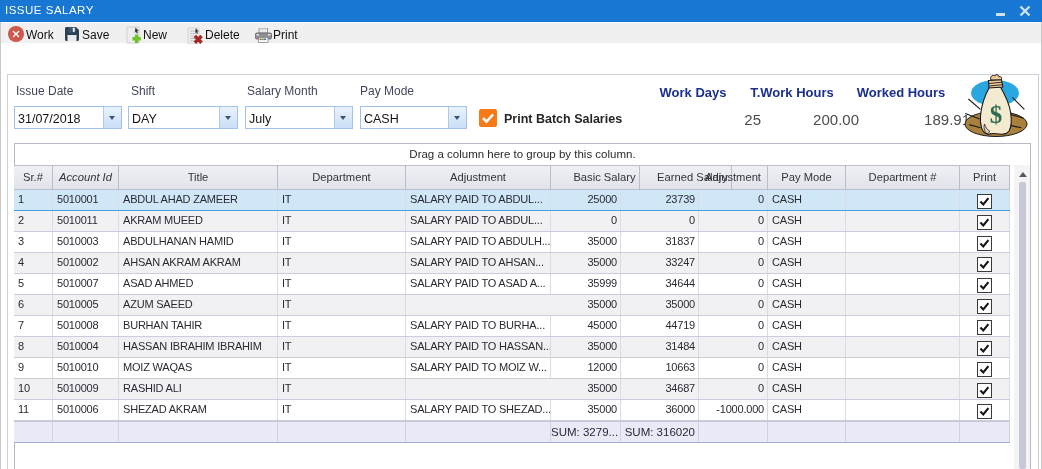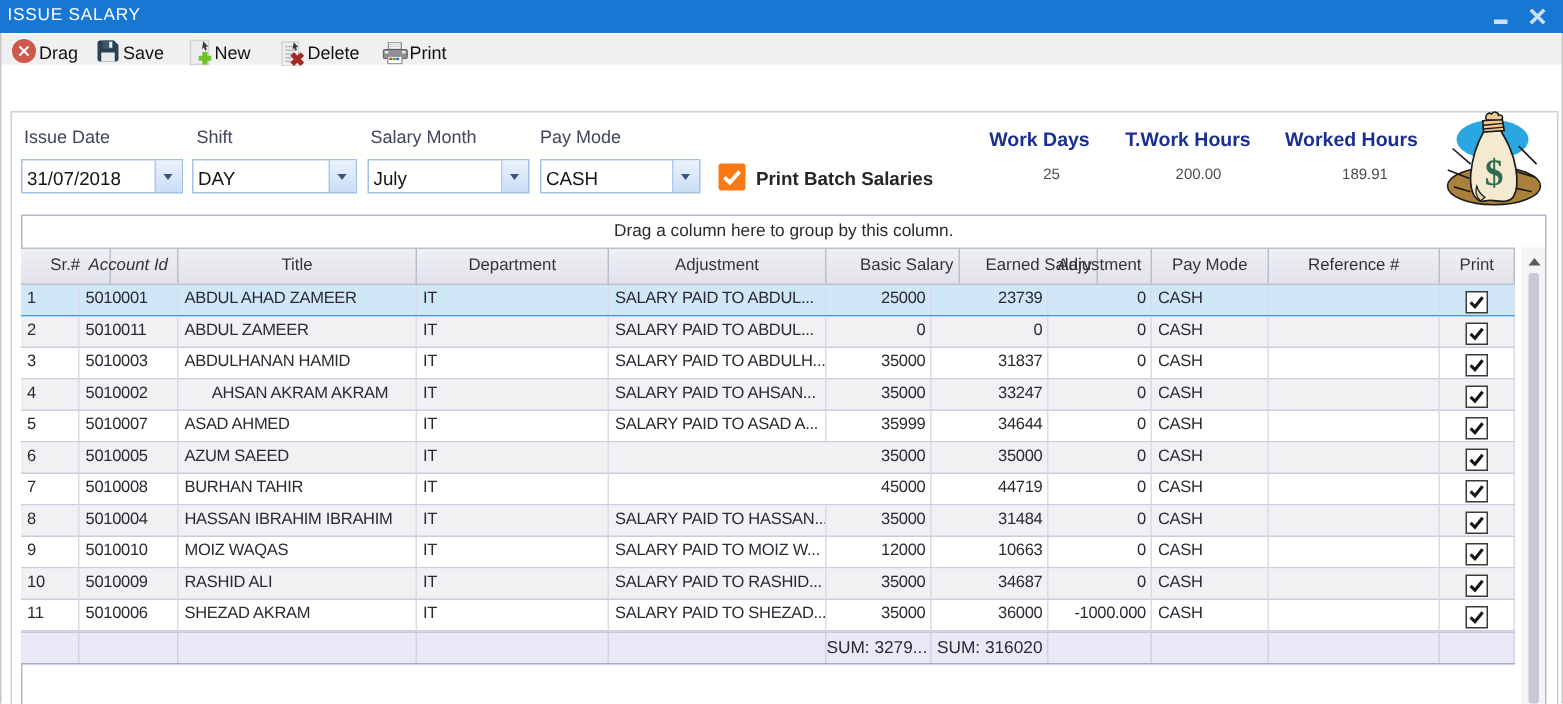--- a/index.html
+++ b/index.html
@@ -17,21 +17,21 @@
 
 #panel { position:absolute; left:7px; top:74px; width:1032px; height:400px; border:1px solid #ccd0da; background:#fff; }
 .lbl { position:absolute; font-size:12px; color:#41465a; top:84px; }
 .dd { position:absolute; top:106px; height:23px; border:1px solid #a3c2e8; background:#fff; }
 .dd .txt { position:absolute; left:3px; top:5px; font-size:12.5px; color:#141414; }
 .dd .btn { position:absolute; right:0; top:0; width:18px; height:21px; background:linear-gradient(#eaf2fc,#cadef6); border-left:1px solid #aecaec; }
 .dd .btn:after { content:""; position:absolute; left:5px; top:9px; border-left:3.5px solid transparent; border-right:3.5px solid transparent; border-top:4px solid #37547c; }
 #pbs-check { position:absolute; left:479px; top:109px; width:18px; height:18px; background:#f87a17; border-radius:2px; }
 #pbs-label { position:absolute; left:504px; top:112px; font-size:12.5px; font-weight:bold; color:#262626; }
 .stat-l { position:absolute; top:85px; font-size:13px; font-weight:bold; color:#1b2f8e; width:120px; text-align:center; }
-.stat-v { position:absolute; top:111px; font-size:10px; color:#4c4c4c; width:120px; text-align:center; }
+.stat-v { position:absolute; top:111px; font-size:15px; color:#4c4c4c; width:120px; text-align:right; }
 
 #grid { position:absolute; left:14px; top:143px; width:1017px; height:331px; border:1px solid #b6bac8; background:#fff; }
 #gtext { position:absolute; left:14px; top:148px; width:1017px; text-align:center; font-size:11.5px; color:#2a2a2a; }
 #header { position:absolute; left:14px; top:165px; width:996px; height:25px; background:linear-gradient(#eff0f4,#e1e3ea); border-top:1px solid #b9bdce; border-bottom:1px solid #b9bdce; }
 .hcell { position:absolute; top:0; height:23px; border-right:1px solid #b9bdce; text-align:center; font-size:11.2px; color:#33333b; line-height:23px; overflow:hidden; white-space:nowrap; }
 .row { position:absolute; left:14px; width:996px; height:21px; background:#fff; border-bottom:1px solid #cbccdc; }
 .row.alt { background:#f1f0f3; }
 .row.sel { background:#d0e7f8; border-bottom:1px solid #3f9fdf; box-shadow:0 1px 0 #57aae2; }
 .cell { position:absolute; top:0; height:20px; border-right:1px solid #dadbe7; font-size:11px; color:#2b2a33; line-height:19px; letter-spacing:-0.2px; padding-left:4px; overflow:hidden; white-space:nowrap; }
 .cell.r { text-align:right; padding-right:3px; padding-left:0; }
@@ -58,21 +58,21 @@
         <path d="M2.5 2.5 L11.5 11.5 M11.5 2.5 L2.5 11.5" stroke="#cde0f2" stroke-width="2.4"></path>
       </svg>
     </div>
   </div>
 
 <div id="toolbar">
   <svg class="abs" style="left:8px;top:3px" width="16" height="16" viewBox="0 0 16 16">
       <circle cx="8" cy="8" r="8" fill="#cd584c"></circle>
       <path d="M5 5 L11 11 M11 5 L5 11" stroke="#fff" stroke-width="1.4"></path>
     </svg>
-  <div class="tbtxt" style="left:26px;">Drag</div>
+  <div class="tbtxt" style="left:26px;">Work</div>
   <svg class="abs" style="left:64px;top:3px" width="16" height="16" viewBox="0 0 16 16">
       <path d="M1 2.5 C1 1.7 1.7 1 2.5 1 L12 1 L15 4 L15 13.5 C15 14.3 14.3 15 13.5 15 L2.5 15 C1.7 15 1 14.3 1 13.5 Z" fill="#2b4152"></path>
       <rect x="4.5" y="1" width="7" height="5.5" fill="#3e586b"></rect>
       <rect x="8.8" y="1.8" width="2" height="4" fill="#f2f2f2"></rect>
       <rect x="3.5" y="9" width="9" height="6" fill="#e8eaec"></rect>
     </svg>
   <div class="tbtxt" style="left:82px;">Save</div>
   <svg class="abs" style="left:126px;top:3px" width="18" height="18" viewBox="0 0 18 18">
       <path d="M1 1 L13 1 L13 17 L1 17 Z" fill="#ededee" stroke="#d2d2d4" stroke-width="1"></path>
       <path d="M9.5 1.5 L12.8 5 L11 5.2 L12 7 L10.8 7.6 L9.8 5.6 L8.6 7 Z" fill="#3a3a3a"></path>
@@ -144,51 +144,51 @@
   <path d="M31 60 C28 57 27.5 53 28.5 50 C29.5 53.5 31.5 56 34 57.5 Z" fill="#e2d4ae" stroke="#1a1a1a" stroke-width="0.8"></path>
   <path d="M32.5 6.5 L45.5 5.5 L46.8 13 L33 14 Z" fill="#f2c894" stroke="#1a1a1a" stroke-width="1.1"></path>
   <path d="M33 9.5 L46 8.2 M33.3 12 L46.5 10.7" stroke="#1a1a1a" stroke-width="0.9"></path>
   <path d="M35 6 C33.5 2.5 36.5 0.5 38.5 2 C39.5 0 43 0.5 43 2.8 C45.5 2 46.5 4.5 44.8 5.8 Z" fill="#f2c894" stroke="#1a1a1a" stroke-width="1"></path>
   <text x="40" y="49" font-size="25" font-weight="bold" fill="#2e6b52" text-anchor="middle" font-family="Liberation Serif">$</text>
 </svg>
 
 <div id="grid"></div>
 <div id="gtext">Drag a column here to group by this column.</div>
 <div id="header">
-    <div class="hcell" style="left:0px;width:60px;">Sr.#</div>
+    <div class="hcell" style="left:0px;width:39px;">Sr.#</div>
     <div class="hcell" style="left:39px;width:66px;font-style:italic;">Account Id</div>
     <div class="hcell" style="left:264px;width:128px;">Department</div>
     <div class="hcell" style="left:105px;width:159px;">Title</div>
     <div class="hcell" style="left:392px;width:145px;">Adjustment</div>
     <div class="hcell" style="left:556px;width:70px;">Basic Salary</div>
     <div class="hcell" style="left:640px;width:78px;">Earned Salary</div>
     <div class="hcell" style="left:685px;width:69px;">Adjustment</div>
     <div class="hcell" style="left:754px;width:78px;">Pay Mode</div>
-    <div class="hcell" style="left:832px;width:114px;">Reference #</div>
+    <div class="hcell" style="left:832px;width:114px;">Department #</div>
     <div class="hcell" style="left:946px;width:50px;">Print</div>
   </div>
 <div class="row sel" style="top:190px;">
     <div class="cell" style="left:0px;width:39px;">1</div>
     <div class="cell" style="left:39px;width:66px;">5010001</div>
     <div class="cell" style="left:105px;width:159px;">ABDUL AHAD ZAMEER</div>
     <div class="cell" style="left:264px;width:128px;">IT</div>
     <div class="cell" style="left:392px;width:145px;">SALARY PAID TO ABDUL...</div>
     <div class="cell r" style="left:537px;width:70px;">25000</div>
     <div class="cell r" style="left:607px;width:78px;">23739</div>
     <div class="cell r" style="left:685px;width:69px;">0</div>
     <div class="cell" style="left:754px;width:78px;">CASH</div>
     <div class="cell" style="left:832px;width:114px;"></div>
     <div class="cell c" style="left:946px;width:50px;"><span class="cb"><svg viewBox="0 0 15 15" width="15" height="15">
           <path d="M3.4 7.6 L6.3 10.5 L11.4 4.1" stroke="#151515" stroke-width="2.1" fill="none"></path>
         </svg></span></div>
   </div>
 <div class="row alt" style="top:211px;">
     <div class="cell" style="left:0px;width:39px;">2</div>
     <div class="cell" style="left:39px;width:66px;">5010011</div>
-    <div class="cell" style="left:105px;width:159px;">ABDUL ZAMEER</div>
+    <div class="cell" style="left:105px;width:159px;">AKRAM MUEED</div>
     <div class="cell" style="left:264px;width:128px;">IT</div>
     <div class="cell" style="left:392px;width:145px;">SALARY PAID TO ABDUL...</div>
     <div class="cell r" style="left:537px;width:70px;">0</div>
     <div class="cell r" style="left:607px;width:78px;">0</div>
     <div class="cell r" style="left:685px;width:69px;">0</div>
     <div class="cell" style="left:754px;width:78px;">CASH</div>
     <div class="cell" style="left:832px;width:114px;"></div>
     <div class="cell c" style="left:946px;width:50px;"><span class="cb"><svg viewBox="0 0 15 15" width="15" height="15">
           <path d="M3.4 7.6 L6.3 10.5 L11.4 4.1" stroke="#151515" stroke-width="2.1" fill="none"></path>
         </svg></span></div>
@@ -204,21 +204,21 @@
     <div class="cell r" style="left:685px;width:69px;">0</div>
     <div class="cell" style="left:754px;width:78px;">CASH</div>
     <div class="cell" style="left:832px;width:114px;"></div>
     <div class="cell c" style="left:946px;width:50px;"><span class="cb"><svg viewBox="0 0 15 15" width="15" height="15">
           <path d="M3.4 7.6 L6.3 10.5 L11.4 4.1" stroke="#151515" stroke-width="2.1" fill="none"></path>
         </svg></span></div>
   </div>
 <div class="row alt" style="top:253px;">
     <div class="cell" style="left:0px;width:39px;">4</div>
     <div class="cell" style="left:39px;width:66px;">5010002</div>
-    <div class="cell" style="left:105px;width:159px;text-align:center;">AHSAN AKRAM AKRAM</div>
+    <div class="cell" style="left:105px;width:159px;">AHSAN AKRAM AKRAM</div>
     <div class="cell" style="left:264px;width:128px;">IT</div>
     <div class="cell" style="left:392px;width:145px;">SALARY PAID TO AHSAN...</div>
     <div class="cell r" style="left:537px;width:70px;">35000</div>
     <div class="cell r" style="left:607px;width:78px;">33247</div>
     <div class="cell r" style="left:685px;width:69px;">0</div>
     <div class="cell" style="left:754px;width:78px;">CASH</div>
     <div class="cell" style="left:832px;width:114px;"></div>
     <div class="cell c" style="left:946px;width:50px;"><span class="cb"><svg viewBox="0 0 15 15" width="15" height="15">
           <path d="M3.4 7.6 L6.3 10.5 L11.4 4.1" stroke="#151515" stroke-width="2.1" fill="none"></path>
         </svg></span></div>
@@ -250,20 +250,21 @@
     <div class="cell" style="left:832px;width:114px;"></div>
     <div class="cell c" style="left:946px;width:50px;"><span class="cb"><svg viewBox="0 0 15 15" width="15" height="15">
           <path d="M3.4 7.6 L6.3 10.5 L11.4 4.1" stroke="#151515" stroke-width="2.1" fill="none"></path>
         </svg></span></div>
   </div>
 <div class="row" style="top:316px;">
     <div class="cell" style="left:0px;width:39px;">7</div>
     <div class="cell" style="left:39px;width:66px;">5010008</div>
     <div class="cell" style="left:105px;width:159px;">BURHAN TAHIR</div>
     <div class="cell" style="left:264px;width:128px;">IT</div>
+    <div class="cell" style="left:392px;width:145px;">SALARY PAID TO BURHA...</div>
     <div class="cell r" style="left:537px;width:70px;">45000</div>
     <div class="cell r" style="left:607px;width:78px;">44719</div>
     <div class="cell r" style="left:685px;width:69px;">0</div>
     <div class="cell" style="left:754px;width:78px;">CASH</div>
     <div class="cell" style="left:832px;width:114px;"></div>
     <div class="cell c" style="left:946px;width:50px;"><span class="cb"><svg viewBox="0 0 15 15" width="15" height="15">
           <path d="M3.4 7.6 L6.3 10.5 L11.4 4.1" stroke="#151515" stroke-width="2.1" fill="none"></path>
         </svg></span></div>
   </div>
 <div class="row alt" style="top:337px;">
@@ -294,21 +295,20 @@
     <div class="cell" style="left:832px;width:114px;"></div>
     <div class="cell c" style="left:946px;width:50px;"><span class="cb"><svg viewBox="0 0 15 15" width="15" height="15">
           <path d="M3.4 7.6 L6.3 10.5 L11.4 4.1" stroke="#151515" stroke-width="2.1" fill="none"></path>
         </svg></span></div>
   </div>
 <div class="row alt" style="top:379px;">
     <div class="cell" style="left:0px;width:39px;">10</div>
     <div class="cell" style="left:39px;width:66px;">5010009</div>
     <div class="cell" style="left:105px;width:159px;">RASHID ALI</div>
     <div class="cell" style="left:264px;width:128px;">IT</div>
-    <div class="cell" style="left:392px;width:145px;">SALARY PAID TO RASHID...</div>
     <div class="cell r" style="left:537px;width:70px;">35000</div>
     <div class="cell r" style="left:607px;width:78px;">34687</div>
     <div class="cell r" style="left:685px;width:69px;">0</div>
     <div class="cell" style="left:754px;width:78px;">CASH</div>
     <div class="cell" style="left:832px;width:114px;"></div>
     <div class="cell c" style="left:946px;width:50px;"><span class="cb"><svg viewBox="0 0 15 15" width="15" height="15">
           <path d="M3.4 7.6 L6.3 10.5 L11.4 4.1" stroke="#151515" stroke-width="2.1" fill="none"></path>
         </svg></span></div>
   </div>
 <div class="row" style="top:400px;">

